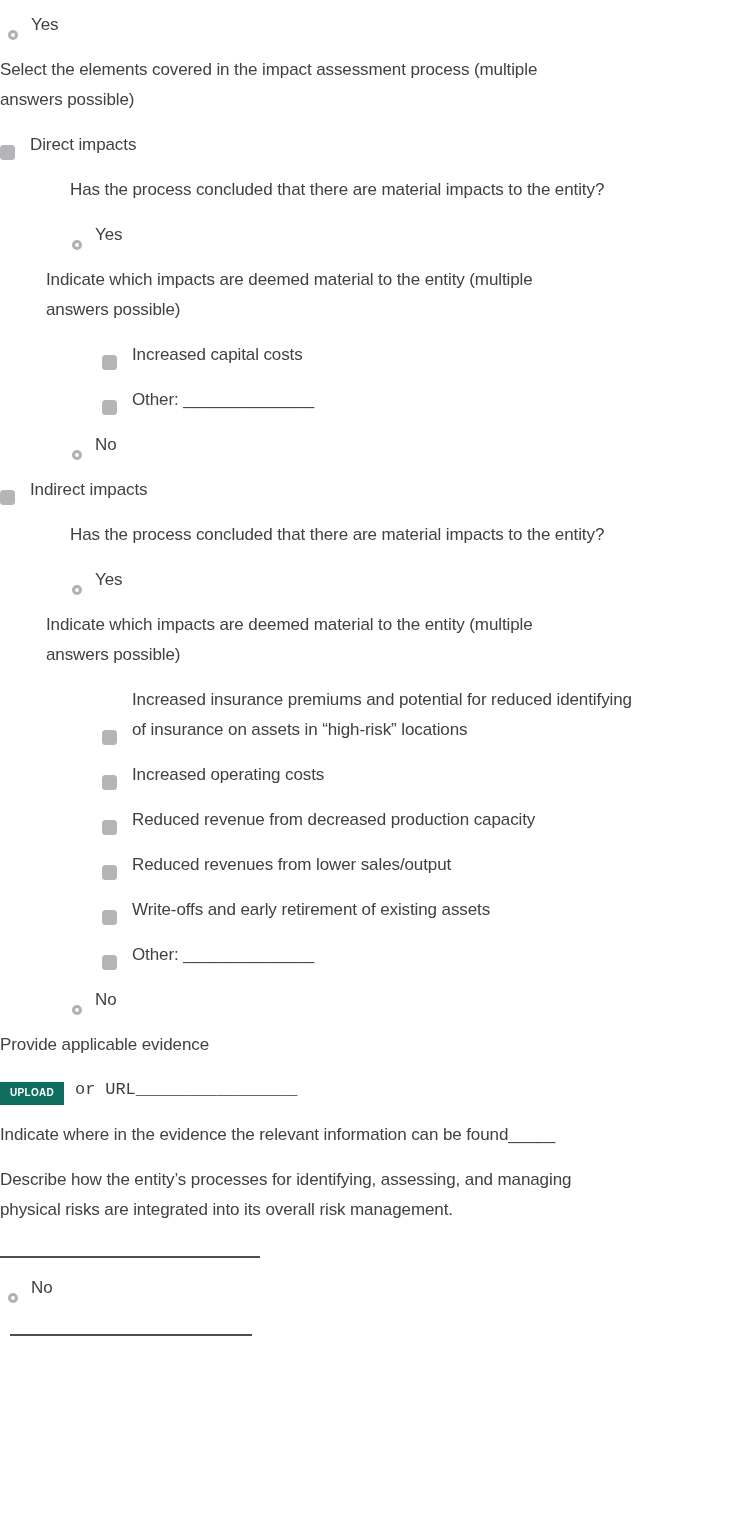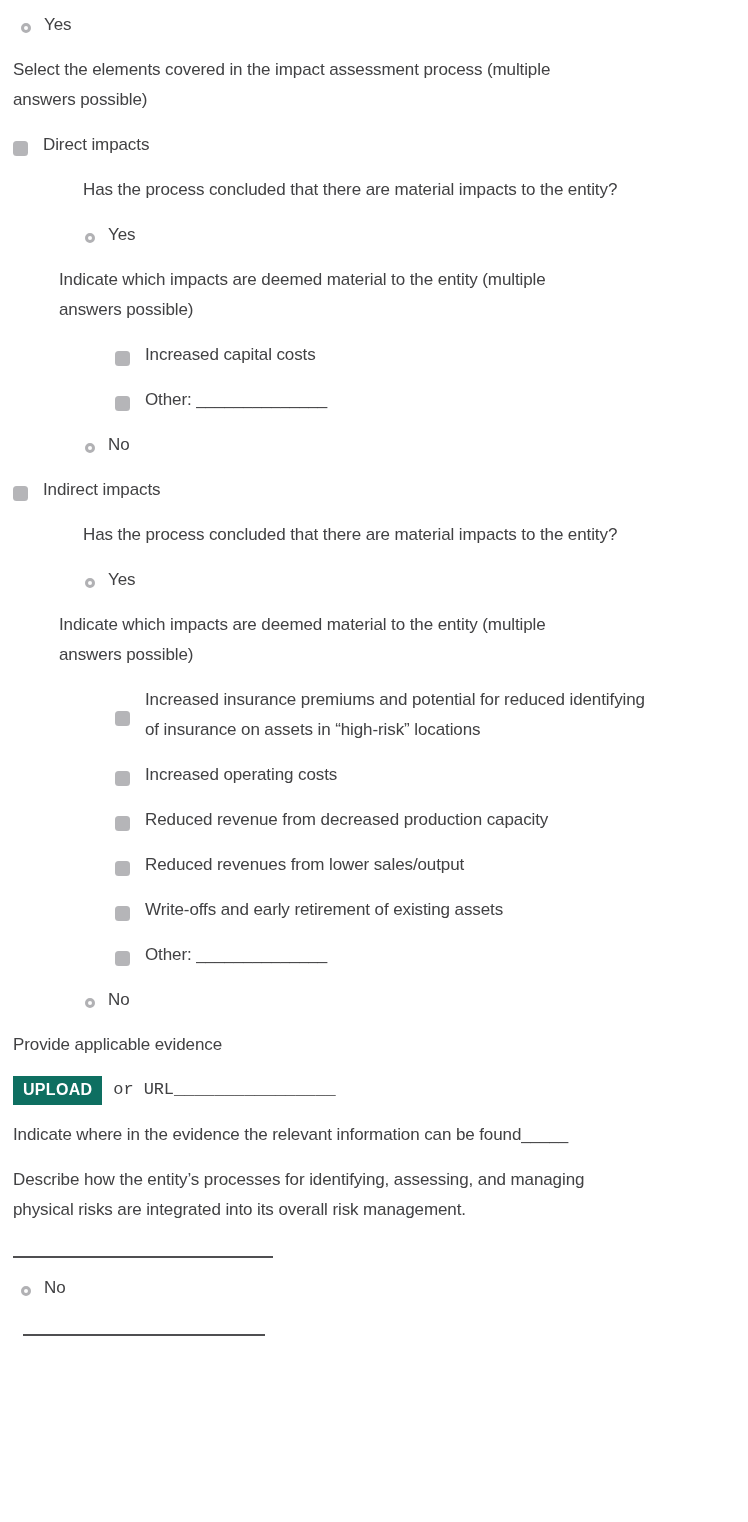--- a/index.html
+++ b/index.html
@@ -10,23 +10,22 @@
     font-family: "Liberation Sans", sans-serif;
     font-size: 17px;
     line-height: 30px;
     color: #414143;
     letter-spacing: -0.1px;
     padding-top: 10px;
     overflow: hidden;
   }
   .row {
     display: flex;
-    align-items: center;
+    align-items: flex-end;
     margin-bottom: 15px;
-    margin-left: 13px;
   }
   .lbl { white-space: pre-line; }
   
   .l0  { padding-left: 8px; }
   .l0t { padding-left: 10px; }
   .l1  { }
   .l2  { padding-left: 70px; }
   .l2c { padding-left: 72px; }
   .l3  { padding-left: 46px; }
   .l3c { padding-left: 102px; }
@@ -44,21 +43,21 @@
     width: 15px; height: 15px;
     background: #b5b5b8;
     border-radius: 3.5px;
     margin: 7px 15px 0 0;
   }
   .upload-btn {
     display: inline-block;
     background: #0e6f61;
     color: #ffffff;
     font-weight: bold;
-    font-size: 16px;
+    font-size: 10px;
     line-height: 1;
     padding: 6px 10px 7px 10px;
     letter-spacing: 0.3px;
     cursor: pointer;
   }
   .upload-suffix { margin-left: 11px; font-family: Liberation Mono, monospace; }
   .input-line {
     border-bottom: 2px solid #4f4f51;
     height: 18px;
   }

